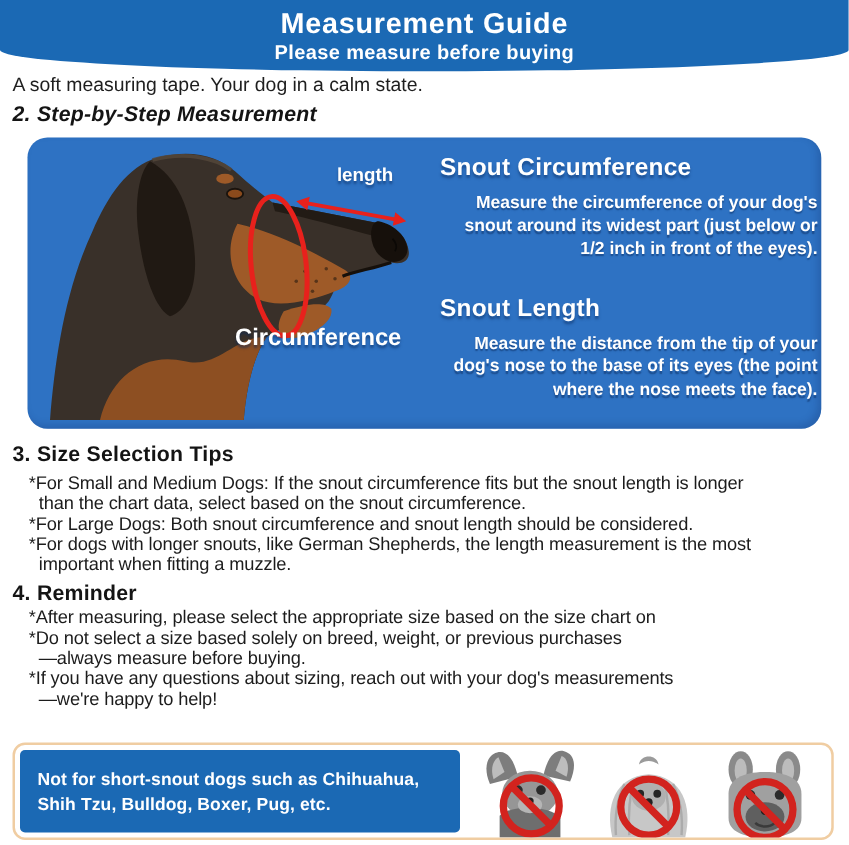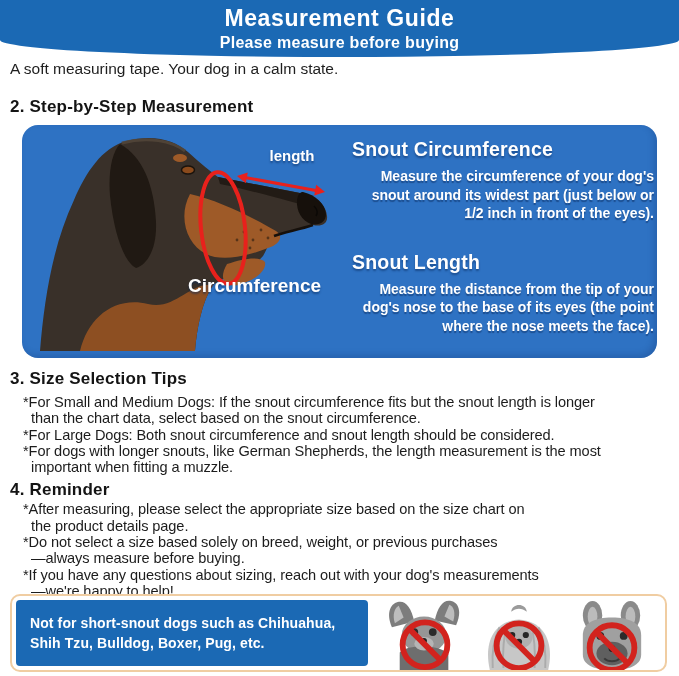--- a/index.html
+++ b/index.html
@@ -16,21 +16,21 @@
     text-align:center; color:#fff;
   }
   .hdr-title { font-size:23px; line-height:33px; font-weight:bold; letter-spacing:.6px; padding-top:2px; }
   .hdr-sub   { font-size:16px;  line-height:18px; font-weight:bold; letter-spacing:.3px; margin-top:-1px; }
 
   
   .content { padding:0 10px; }
   .sec-h { font-size:17px; line-height:20px; font-weight:bold; color:var(--text-dark,#141414); letter-spacing:.2px; }
   #sec1-h { margin-top:4px; }
   #sec1-b { font-size:15.5px; line-height:19px; margin-top:2px; color:#1e1e1e; }
-  #sec2-h { margin-top:19px; }
+  #sec2-h { margin-top:4px;font-style:italic; }
 
   
   .mbox {
     position:relative; margin:8px 12px 0; height:233px;
     background:var(--panel-blue,#2e72c3); border-radius:16px; overflow:hidden;
     box-shadow: inset -3px -3px 6px rgba(20,50,110,.25);
   }
   .scene { position:absolute; inset:0; width:100%; height:100%; display:block; }
   .lbl { position:absolute; color:#fff; font-weight:bold; text-shadow:0 2px 2px rgba(8,40,90,.55); }
   .lbl-len { left:234px; top:22px;  width:72px;  text-align:center; font-size:15px; }
@@ -141,21 +141,20 @@
       <div class="t1">*For Small and Medium Dogs: If the snout circumference fits but the snout length is longer</div>
       <div class="t2">than the chart data, select based on the snout circumference.</div>
       <div class="t1">*For Large Dogs: Both snout circumference and snout length should be considered.</div>
       <div class="t1">*For dogs with longer snouts, like German Shepherds, the length measurement is the most</div>
       <div class="t2">important when fitting a muzzle.</div>
     </div>
 
     <h2 id="sec4-h" class="sec-h">4. Reminder</h2>
     <div class="tips" id="tips4">
       <div class="t1">*After measuring, please select the appropriate size based on the size chart on</div>
-      <div class="t2">the product details page.</div>
       <div class="t1">*Do not select a size based solely on breed, weight, or previous purchases</div>
       <div class="t2">—always measure before buying.</div>
       <div class="t1">*If you have any questions about sizing, reach out with your dog's measurements</div>
       <div class="t2">—we're happy to help!</div>
     </div>
   </main>
 
   <footer class="warn">
     <div class="warn-blue">
       <div class="warn-note">

